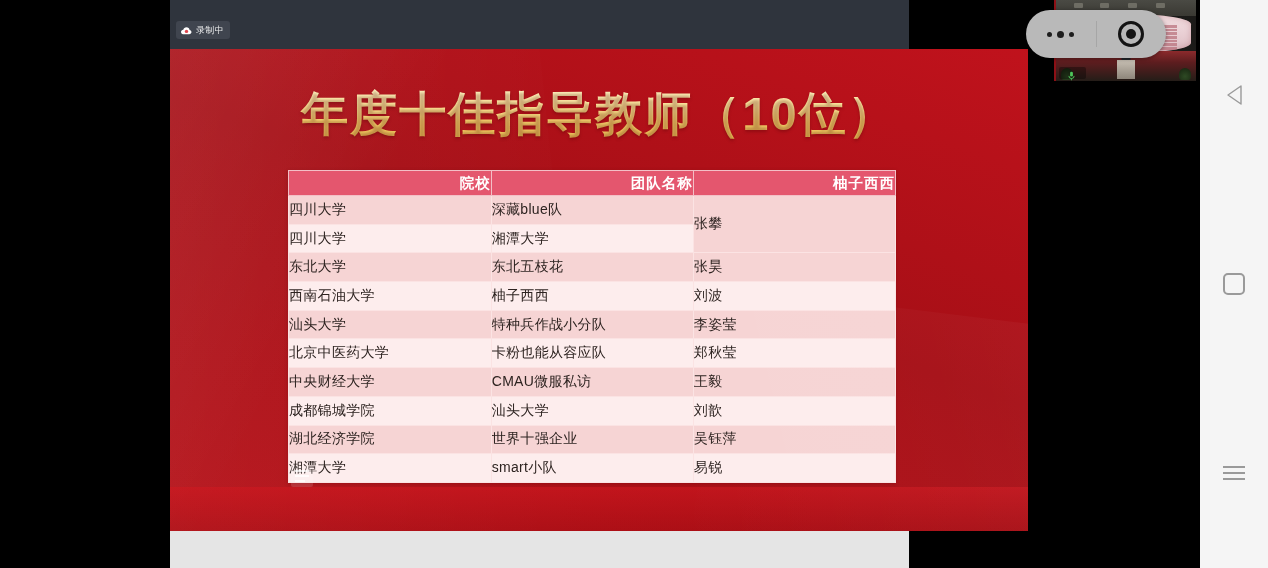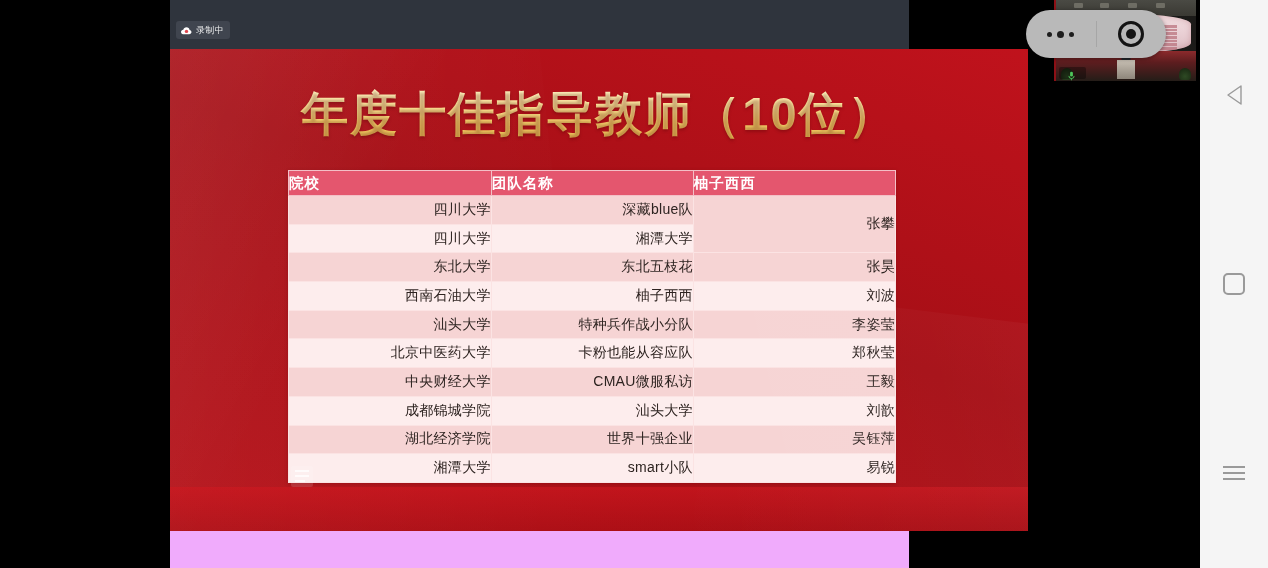--- a/index.html
+++ b/index.html
@@ -7,21 +7,21 @@
     width:1268px; height:568px;
     background:#000;
     font-family:"Liberation Sans", sans-serif;
     overflow:hidden;
   }
   #screen { position:relative; width:1268px; height:568px; background:#000; }
 
   
   .meeting-window {
     position:absolute; left:170px; top:0; width:739px; height:568px;
-    background:#f0abfc;
+    background:#e5e5e5;
   }
   .meeting-topbar {
     position:absolute; left:0; top:0; width:100%; height:49px;
     background:#2f343d;
   }
   .rec-badge {
     position:absolute; left:6px; top:21px;
     height:18px; padding:0 6px 0 4px;
     background:#40454f; border-radius:3px;
     display:flex; align-items:center; gap:4px;
@@ -81,27 +81,27 @@
     width:100%; border-collapse:collapse;
     table-layout:fixed;
     box-shadow:0 1px 4px rgba(60,0,0,.22);
   }
   table.award-table col.c1 { width:33.4%; }
   table.award-table col.c2 { width:33.3%; }
   table.award-table col.c3 { width:33.3%; }
   table.award-table th {
     background:#e4566e; color:#fff;
     font-size:14.5px; font-weight:bold;
-    height:25px; text-align:left;
+    height:25px; text-align:right;
     border:1px solid #f3bfc6;
     letter-spacing:1px;
     margin-left:28px;
   }
   table.award-table td {
-    height:28.7px; text-align:right;
+    height:28.7px; text-align:left;
     font-size:14px; color:#2d2320;
     border:1px solid #fbe3e3;
     letter-spacing:.3px;
   }
   table.award-table tr.odd td { background:#f6d4d4; }
   table.award-table tr.even td { background:#fdeded; }
   table.award-table td.merged { background:#f6d4d4; }
 
   .slide-menu-ico {
     position:absolute; left:3px; bottom:-4px;

